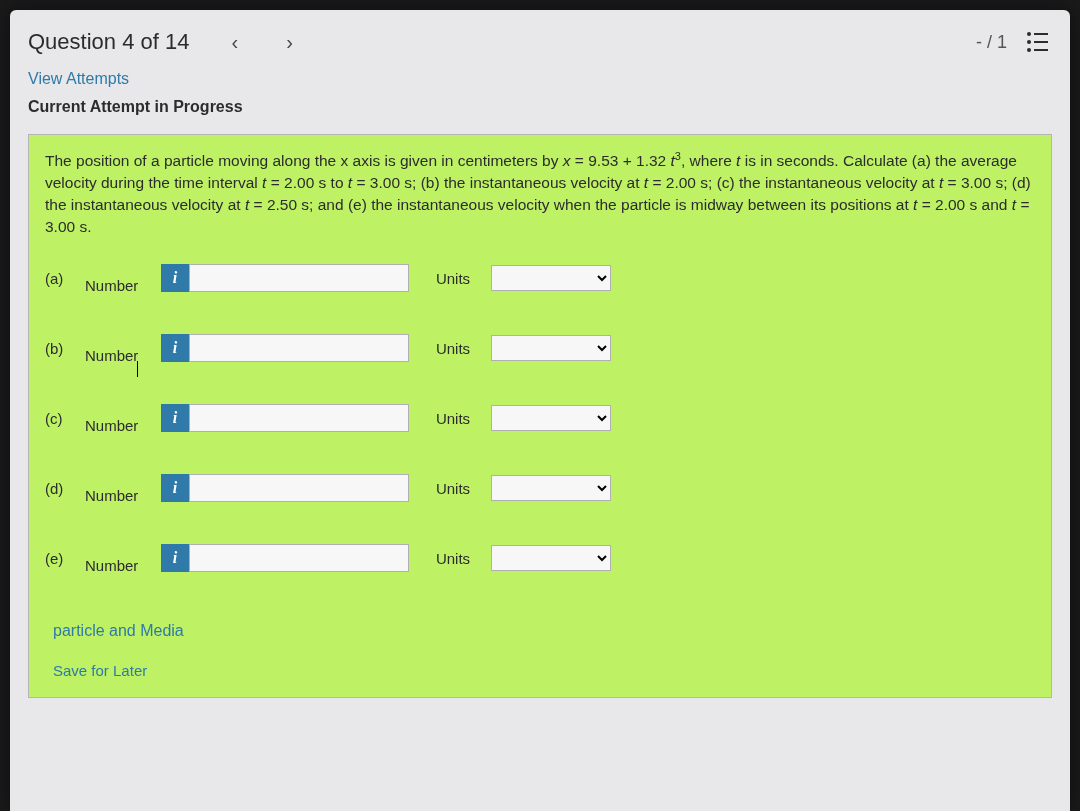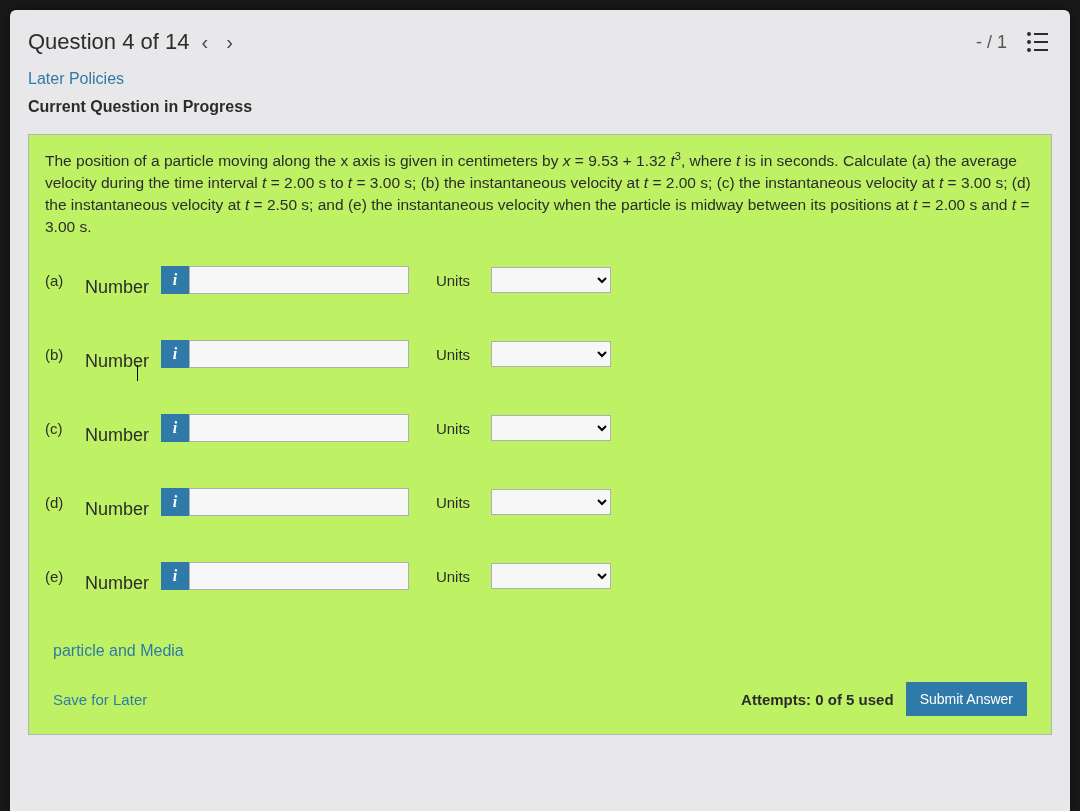--- a/index.html
+++ b/index.html
@@ -25,21 +25,21 @@
     }
     .header-row {
       display: flex;
       align-items: center;
       justify-content: space-between;
       margin-bottom: 14px;
     }
     .header-left {
       display: flex;
       align-items: center;
-      gap: 6px;
+      gap: 36px;
     }
     .question-title {
       font-size: 22px;
       color: #2c2c2c;
       font-weight: 400;
     }
     .nav-arrow {
       font-size: 20px;
       color: #444;
       cursor: pointer;
@@ -117,21 +117,21 @@
     .answer-row:last-of-type {
       margin-bottom: 28px;
     }
     .part-label {
       width: 40px;
       font-size: 15px;
       color: #2c2c2c;
     }
     .number-label {
       width: 76px;
-      font-size: 18px;
+      font-size: 15px;
       color: #2c2c2c;
       margin-top: 15px;
     }
     .info-icon {
       width: 28px;
       height: 28px;
       background: #2f7aa8;
       color: #fff;
       display: flex;
       align-items: center;
@@ -245,23 +245,23 @@
             <span class="bar"></span>
           </div>
         <div class="line">
             <span class="dot"></span>
             <span class="bar"></span>
           </div>
       </div>
     </div>
   </div>
 
-  <a class="view-policies">Later Policies</a>
-
-  <div class="attempt-title">Current Question in Progress</div>
+  <a class="view-policies">View Attempts</a>
+
+  <div class="attempt-title">Current Attempt in Progress</div>
 
   <div class="question-box">
     <p class="question-text">
       <span>The position of a particle moving along the x axis is given in centimeters by </span><span class="ital">x</span><span> = 9.53 + 1.32 </span><span class="ital">t</span><span class="sup">3</span><span>, where </span><span class="ital">t</span><span> is in seconds. Calculate (a) the average velocity during the time interval </span><span class="ital">t</span><span> = 2.00 s to </span><span class="ital">t</span><span> = 3.00 s; (b) the instantaneous velocity at </span><span class="ital">t</span><span> = 2.00 s; (c) the instantaneous velocity at </span><span class="ital">t</span><span> = 3.00 s; (d) the instantaneous velocity at </span><span class="ital">t</span><span> = 2.50 s; and (e) the instantaneous velocity when the particle is midway between its positions at </span><span class="ital">t</span><span> = 2.00 s and </span><span class="ital">t</span><span> = 3.00 s.</span>
     </p>
 
     <div class="answer-row">
       <span class="part-label">(a)</span>
       <span class="number-label">Number</span>
       <div class="info-icon">i</div>
@@ -303,21 +303,17 @@
       <div class="info-icon">i</div>
       <input class="number-input" value="" style="">
       <span class="units-label">Units</span>
       <select class="units-select"><option></option></select>
     </div>
 
     <a class="etext-link">particle and Media</a>
 
     <div class="footer-row">
       <a class="save-later">Save for Later</a>
-      <div class="footer-right">
-        <span class="attempts-text">Attempts: 0 of 5 used</span>
-        <button class="submit-btn">Submit Answer</button>
-      </div>
     </div>
 
   </div>
 
 </div>
 
 </body></html>

